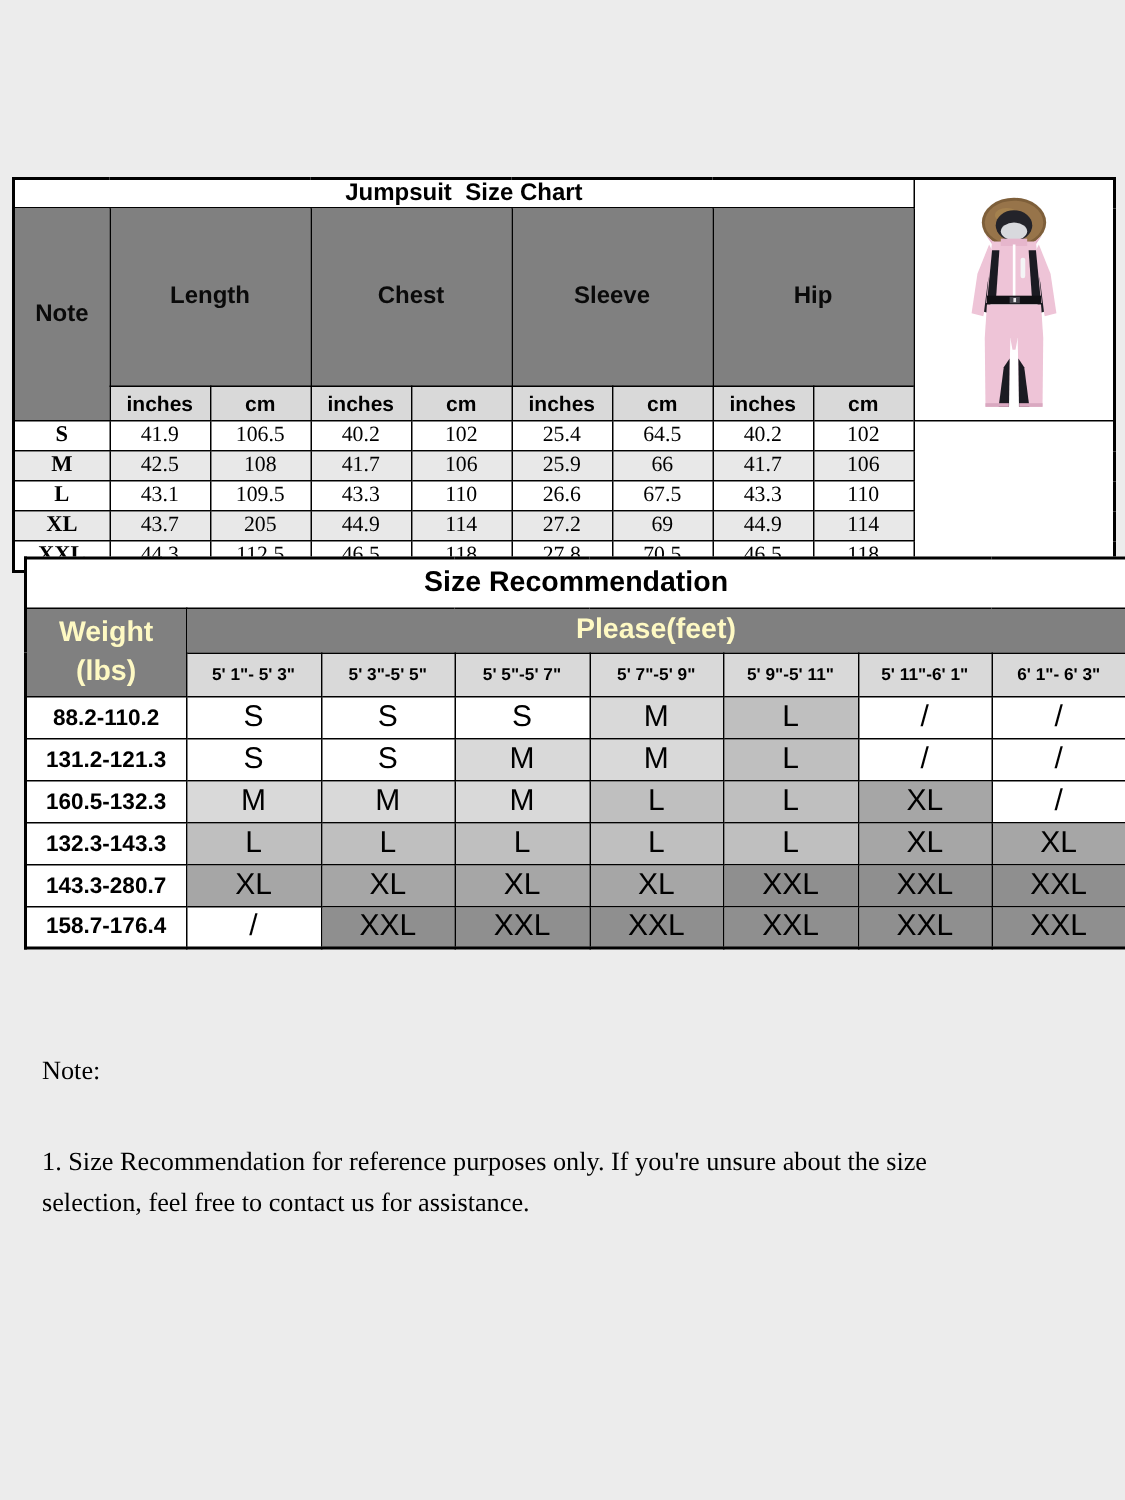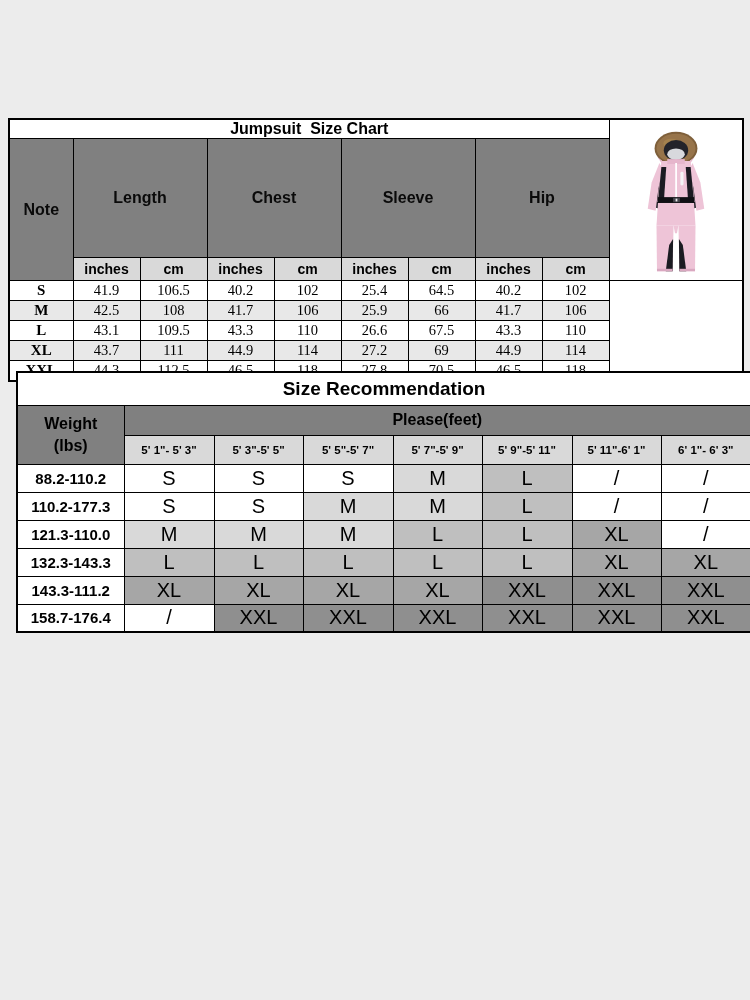--- a/index.html
+++ b/index.html
@@ -23,21 +23,21 @@
   .t1-label{font-family:"Liberation Serif",serif;font-weight:bold;font-size:15px;}
   .t1-val{font-family:"Liberation Serif",serif;font-size:14.5px;}
   tr.alt td{background:#e8e8e8;}
   .img-cell{background:#fff;vertical-align:middle;}
   .jumpsuit-svg{display:block;margin:4px auto 0 auto;}
 
   
   #size-rec-wrap{position:absolute;left:16px;top:371px;}
   #size-rec{width:734px;border:2px solid #000;}
   .t2-title{font-weight:bold;font-size:19px;background:#fff;}
-  .t2-dark{background:#808080;font-weight:bold;font-size:16px;color:#000000;margin-left:39px;}
+  .t2-dark{background:#808080;font-weight:bold;font-size:19px;color:#fef9c3;margin-left:39px;}
   .t2-weight{line-height:1.35;}
   .t2-range{background:#d9d9d9;font-weight:bold;font-size:11.5px;}
   .t2-wlabel{background:#fff;font-weight:bold;font-size:15px;}
   .t2-size{font-size:20px;}
 
   
   #notes{position:absolute;left:28px;top:700px;width:700px;
          font-family:"Liberation Serif",serif;font-size:17.5px;line-height:1.55;}
   #notes .note-head{margin:0 0 34px 0;}
   #notes p{margin:0 0 32px 0;white-space:pre-line;}
@@ -150,21 +150,21 @@
           <td class="t1-val">43.3</td>
           <td class="t1-val">110</td>
           <td class="t1-val">26.6</td>
           <td class="t1-val">67.5</td>
           <td class="t1-val">43.3</td>
           <td class="t1-val">110</td>
         </tr>
         <tr class="alt" style="height: 20px;">
           <td class="t1-label">XL</td>
           <td class="t1-val">43.7</td>
-          <td class="t1-val">111</td>
+          <td class="t1-val">205</td>
           <td class="t1-val">44.9</td>
           <td class="t1-val">114</td>
           <td class="t1-val">27.2</td>
           <td class="t1-val">69</td>
           <td class="t1-val">44.9</td>
           <td class="t1-val">114</td>
         </tr>
         <tr style="height: 20px;">
           <td class="t1-label">XXL</td>
           <td class="t1-val">44.3</td>
@@ -216,51 +216,51 @@
           <td class="t2-wlabel">88.2-110.2</td>
           <td class="t2-size" style="background: rgb(255, 255, 255);">S</td>
           <td class="t2-size" style="background: rgb(255, 255, 255);">S</td>
           <td class="t2-size" style="background: rgb(255, 255, 255);">S</td>
           <td class="t2-size" style="background: rgb(217, 217, 217);">M</td>
           <td class="t2-size" style="background: rgb(191, 191, 191);">L</td>
           <td class="t2-size" style="background: rgb(255, 255, 255);">/</td>
           <td class="t2-size" style="background: rgb(255, 255, 255);">/</td>
         </tr>
         <tr style="height: 28px;">
-          <td class="t2-wlabel">110.2-177.3</td>
-          <td class="t2-size" style="background: rgb(255, 255, 255);">S</td>
-          <td class="t2-size" style="background: rgb(255, 255, 255);">S</td>
-          <td class="t2-size" style="background: rgb(217, 217, 217);">M</td>
-          <td class="t2-size" style="background: rgb(217, 217, 217);">M</td>
-          <td class="t2-size" style="background: rgb(191, 191, 191);">L</td>
-          <td class="t2-size" style="background: rgb(255, 255, 255);">/</td>
-          <td class="t2-size" style="background: rgb(255, 255, 255);">/</td>
-        </tr>
-        <tr style="height: 28px;">
-          <td class="t2-wlabel">121.3-110.0</td>
+          <td class="t2-wlabel">131.2-121.3</td>
+          <td class="t2-size" style="background: rgb(255, 255, 255);">S</td>
+          <td class="t2-size" style="background: rgb(255, 255, 255);">S</td>
+          <td class="t2-size" style="background: rgb(217, 217, 217);">M</td>
+          <td class="t2-size" style="background: rgb(217, 217, 217);">M</td>
+          <td class="t2-size" style="background: rgb(191, 191, 191);">L</td>
+          <td class="t2-size" style="background: rgb(255, 255, 255);">/</td>
+          <td class="t2-size" style="background: rgb(255, 255, 255);">/</td>
+        </tr>
+        <tr style="height: 28px;">
+          <td class="t2-wlabel">160.5-132.3</td>
           <td class="t2-size" style="background: rgb(217, 217, 217);">M</td>
           <td class="t2-size" style="background: rgb(217, 217, 217);">M</td>
           <td class="t2-size" style="background: rgb(217, 217, 217);">M</td>
           <td class="t2-size" style="background: rgb(191, 191, 191);">L</td>
           <td class="t2-size" style="background: rgb(191, 191, 191);">L</td>
           <td class="t2-size" style="background: rgb(166, 166, 166);">XL</td>
           <td class="t2-size" style="background: rgb(255, 255, 255);">/</td>
         </tr>
         <tr style="height: 28px;">
           <td class="t2-wlabel">132.3-143.3</td>
           <td class="t2-size" style="background: rgb(191, 191, 191);">L</td>
           <td class="t2-size" style="background: rgb(191, 191, 191);">L</td>
           <td class="t2-size" style="background: rgb(191, 191, 191);">L</td>
           <td class="t2-size" style="background: rgb(191, 191, 191);">L</td>
           <td class="t2-size" style="background: rgb(191, 191, 191);">L</td>
           <td class="t2-size" style="background: rgb(166, 166, 166);">XL</td>
           <td class="t2-size" style="background: rgb(166, 166, 166);">XL</td>
         </tr>
         <tr style="height: 28px;">
-          <td class="t2-wlabel">143.3-111.2</td>
+          <td class="t2-wlabel">143.3-280.7</td>
           <td class="t2-size" style="background: rgb(166, 166, 166);">XL</td>
           <td class="t2-size" style="background: rgb(166, 166, 166);">XL</td>
           <td class="t2-size" style="background: rgb(166, 166, 166);">XL</td>
           <td class="t2-size" style="background: rgb(166, 166, 166);">XL</td>
           <td class="t2-size" style="background: rgb(143, 143, 143);">XXL</td>
           <td class="t2-size" style="background: rgb(143, 143, 143);">XXL</td>
           <td class="t2-size" style="background: rgb(143, 143, 143);">XXL</td>
         </tr>
         <tr style="height: 28px;">
           <td class="t2-wlabel">158.7-176.4</td>
@@ -270,13 +270,16 @@
           <td class="t2-size" style="background: rgb(143, 143, 143);">XXL</td>
           <td class="t2-size" style="background: rgb(143, 143, 143);">XXL</td>
           <td class="t2-size" style="background: rgb(143, 143, 143);">XXL</td>
           <td class="t2-size" style="background: rgb(143, 143, 143);">XXL</td>
         </tr>
       </tbody>
   </table>
 </div>
 
 <div id="notes">
+  <p class="note-head">Note:</p>
+  <p>1. Size Recommendation for reference purposes only. If you're unsure about the size
+selection, feel free to contact us for assistance.</p>
 </div>
 
 </body></html>

